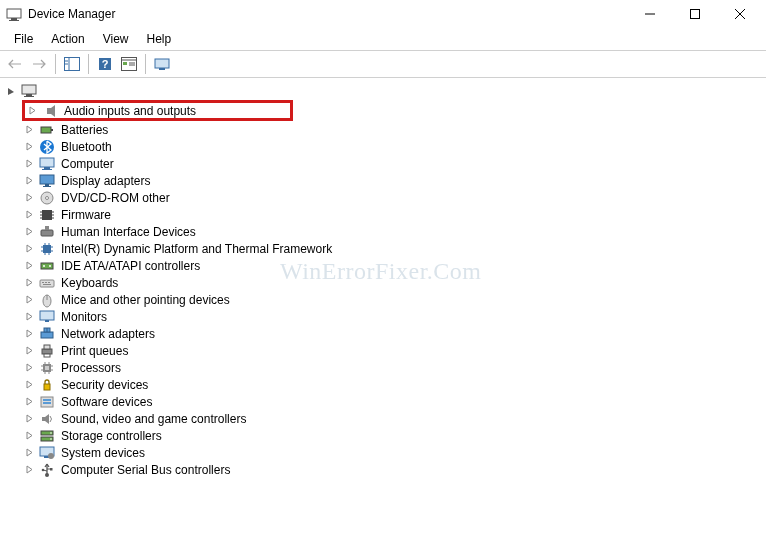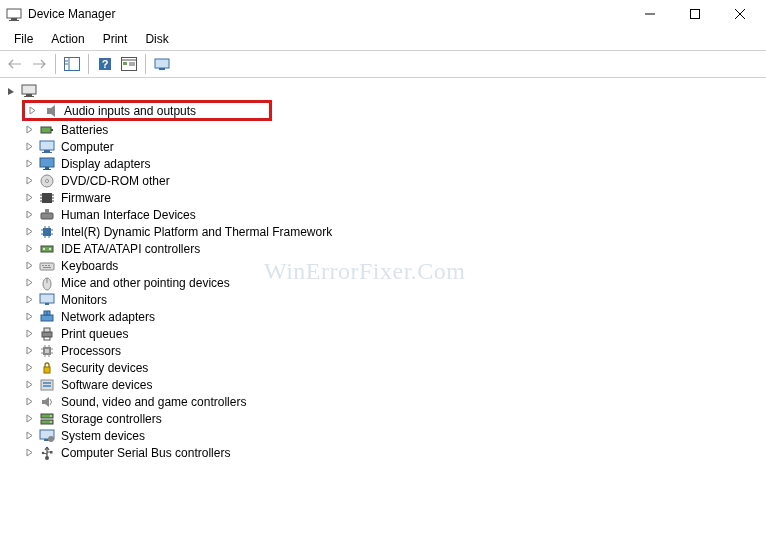--- a/index.html
+++ b/index.html
@@ -82,21 +82,21 @@
   padding: 0;
   height: 17px;
 }
 .highlight-box {
   border: 3px solid #d11a1a;
   position: relative;
 }
 .highlight-box .child-row { margin:-1px 0; }
 .watermark {
   position: absolute;
-  top: 258px; left: 264px;
+  top: 258px; left: 280px;
   font-size: 24px;
   color: rgba(150,175,195,0.35);
   font-family: Georgia, serif;
   pointer-events: none;
   letter-spacing: 0.5px;
 }
 </style>
 </head>
 <body>
 
@@ -124,22 +124,22 @@
       <svg width="10" height="10">
         <line x1="0" y1="0" x2="10" y2="10" stroke="#000" stroke-width="1"></line>
         <line x1="10" y1="0" x2="0" y2="10" stroke="#000" stroke-width="1"></line>
       </svg>
     </div>
 </div>
 
 <div class="menubar">
   <div class="menu-item">File</div>
   <div class="menu-item">Action</div>
-  <div class="menu-item">Print</div>
-  <div class="menu-item">Disk</div>
+  <div class="menu-item">View</div>
+  <div class="menu-item">Help</div>
 </div>
 
 <div class="toolbar">
   <div class="tool-btn disabled">
       <svg width="14" height="14" viewBox="0 0 14 14">
         <path d="M5 3 L1 7 L5 11 M1 7 H13" fill="none" stroke="#000" stroke-width="1.2"></path>
       </svg>
     </div>
   <div class="tool-btn disabled">
       <svg width="14" height="14" viewBox="0 0 14 14">
@@ -190,21 +190,21 @@
     <span class="node-icon">
       <svg width="16" height="16" viewBox="0 0 16 16">
           <rect x="1" y="2" width="14" height="9" fill="#e8e8e8" stroke="#555"></rect>
           <rect x="5" y="11" width="6" height="2" fill="#555"></rect>
           <rect x="3" y="13" width="10" height="1" fill="#555"></rect>
         </svg>
     </span>
     <span class="node-label"></span>
   </div>
   <div class="child-list" id="category-list">
-      <div class="highlight-box" style="width: 250px;">
+      <div class="highlight-box" style="width: 271px;">
         <div class="child-row">
           <span class="expander">
             <svg width="9" height="9" viewBox="0 0 9 9">
               <path d="M2 1 L7 4.5 L2 8 Z" fill="none" stroke="#888" stroke-width="1"></path>
             </svg>
           </span>
           <span class="node-icon">
             <svg width="16" height="16" viewBox="0 0 16 16">
               <use href="#i-audio"></use>
             </svg>
@@ -226,20 +226,33 @@
         <span class="node-label">Batteries</span>
       </div>
       <div class="child-row">
         <span class="expander">
           <svg width="9" height="9" viewBox="0 0 9 9">
             <path d="M2 1 L7 4.5 L2 8 Z" fill="none" stroke="#888" stroke-width="1"></path>
           </svg>
         </span>
         <span class="node-icon">
           <svg width="16" height="16" viewBox="0 0 16 16">
+            <use href="#i-bluetooth"></use>
+          </svg>
+        </span>
+        <span class="node-label">Bluetooth</span>
+      </div>
+      <div class="child-row">
+        <span class="expander">
+          <svg width="9" height="9" viewBox="0 0 9 9">
+            <path d="M2 1 L7 4.5 L2 8 Z" fill="none" stroke="#888" stroke-width="1"></path>
+          </svg>
+        </span>
+        <span class="node-icon">
+          <svg width="16" height="16" viewBox="0 0 16 16">
             <use href="#i-computer"></use>
           </svg>
         </span>
         <span class="node-label">Computer</span>
       </div>
       <div class="child-row">
         <span class="expander">
           <svg width="9" height="9" viewBox="0 0 9 9">
             <path d="M2 1 L7 4.5 L2 8 Z" fill="none" stroke="#888" stroke-width="1"></path>
           </svg>

